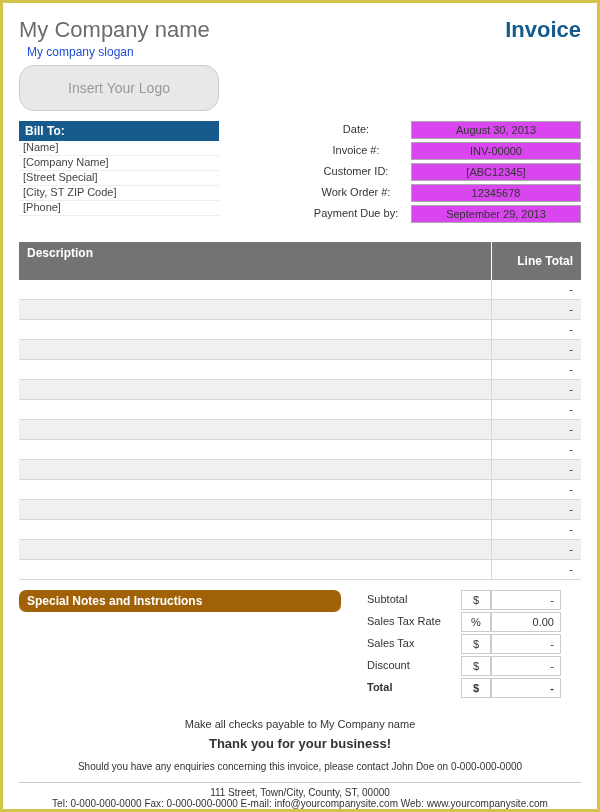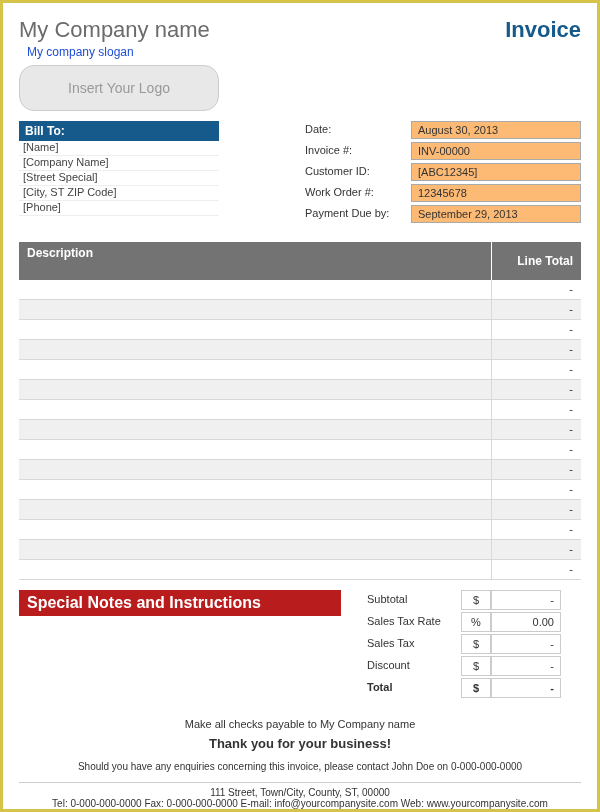--- a/index.html
+++ b/index.html
@@ -7,33 +7,33 @@
   .header-row { display: flex; justify-content: space-between; align-items: flex-start; }
   .company-name { font-size: 22px; color: #6b6b6b; font-weight: normal; }
   .invoice-title { font-size: 22px; color: #155a8a; font-weight: bold; }
   .slogan { font-size: 12px; color: #1d4ed8; margin: 2px 0 6px 8px; }
   .logo-box { width: 200px; height: 46px; background: #e8e8e8; border: 1px solid #ccc; border-radius: 15px; display: flex; align-items: center; justify-content: center; color: #999; font-size: 14px; margin-bottom: 10px; }
   .top-section { display: flex; justify-content: space-between; margin-bottom: 16px; }
   .bill-to { width: 200px; }
   .bill-header { background: #155a8a; color: #fff; font-weight: bold; padding: 3px 6px; font-size: 12px; }
   .bill-row { padding: 0 4px 2px; font-size: 11px; color: #444; border-bottom: 1px solid #eee; }
   .meta { width: 280px; }
-  .meta-row { display: flex; margin-bottom: 3px; }
+  .meta-row { display: flex; margin-bottom: 3px; text-align: center; }
   .meta-label { width: 110px; padding: 2px 4px; font-size: 11px; color: #333; }
-  .meta-value { flex: 1; border: 1px solid #aaa; padding: 2px 6px; font-size: 11px; background: #fdba74; min-height: 18px; }
+  .meta-value { flex: 1; border: 1px solid #aaa; padding: 2px 6px; font-size: 11px; background: #d946ef; min-height: 18px; }
   .line-header { display: flex; background: #737373; color: #fff; font-weight: bold; font-size: 12px; }
   .line-header .desc { flex: 1; padding: 4px 8px; }
   .line-header .total { width: 90px; padding: 12px 8px; text-align: right; border-left: 1px solid #fff; }
   .line-row { display: flex; border-bottom: 1px solid #d8d8d8; min-height: 20px; }
   .line-row:nth-child(even) { background: #f0f0f0; }
   .line-row .desc { flex: 1; padding: 3px 8px; }
   .line-row .total { width: 90px; padding: 3px 8px; text-align: right; border-left: 1px solid #d8d8d8; }
   .bottom-section { display: flex; margin-top: 10px; gap: 20px; }
   .notes { flex: 1; }
-  .notes-header { background: #b91c1c; color: #fff; font-weight: bold; padding: 4px 8px; font-size: 16px; }
+  .notes-header { background: #a16207; color: #fff; font-weight: bold; padding: 4px 8px; font-size: 12px; border-radius: 7px; }
   .totals { width: 220px; }
   .totals-row { display: flex; margin-bottom: 2px; }
   .totals-label { width: 100px; padding: 3px 6px; font-size: 11px; }
   .totals-sym { width: 30px; padding: 3px 4px; text-align: center; border: 1px solid #ccc; font-size: 11px; background:#fff; }
   .totals-val { width: 70px; padding: 3px 6px; text-align: right; border: 1px solid #ccc; font-size: 11px; background:#fff; }
   .totals-row.bold .totals-label, .totals-row.bold .totals-sym, .totals-row.bold .totals-val { font-weight: bold; }
   .footer { text-align: center; margin-top: 18px; font-size: 11px; color: #333; }
   .footer .payable { margin-bottom: 6px; }
   .footer .thanks { font-weight: bold; font-size: 13px; margin-bottom: 10px; }
   .footer .enq { font-size: 10px; margin-bottom: 10px; }

